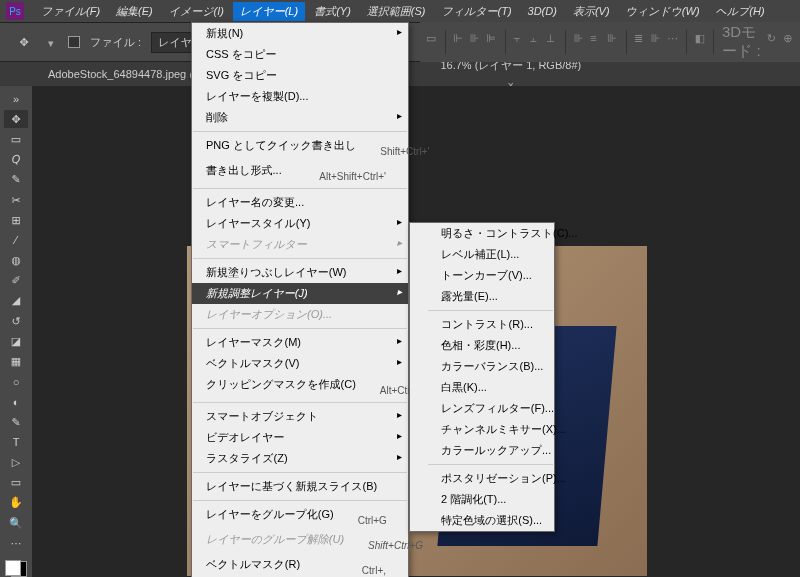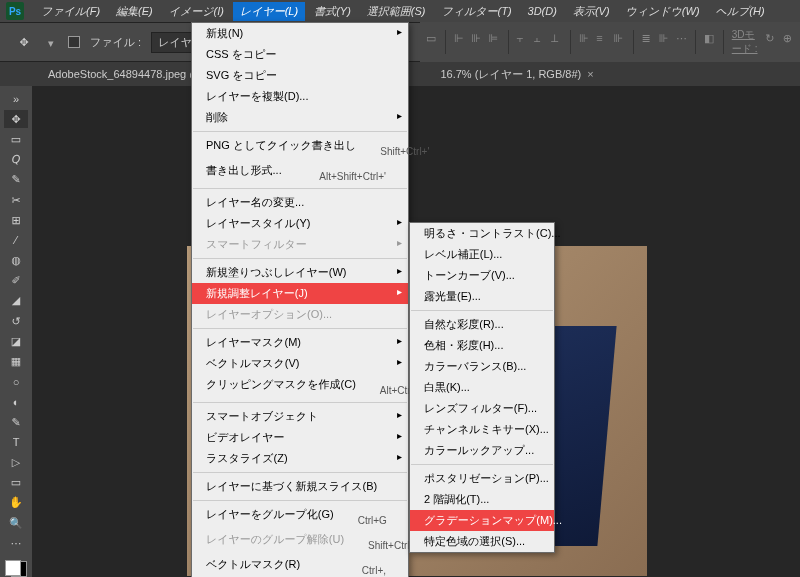--- a/index.html
+++ b/index.html
@@ -1,60 +1,60 @@
 <!DOCTYPE html>
 <html><head>
 <meta charset="utf-8">
 <style>
 * { margin: 0; padding: 0; box-sizing: border-box; font-family: "Meiryo UI", "MS Gothic", sans-serif; }
 body { background: #323232; width: 800px; height: 577px; overflow: hidden; position: relative; color: #ddd; font-size: 11px; }
 
 .menubar { height: 22px; background: #444; display: flex; align-items: center; padding: 0 6px; gap: 2px; }
-.ps-logo { width: 18px; height: 18px; background: #14532d; color: #31a8ff; display: flex; align-items: center; justify-content: center; font-weight: bold; font-size: 10px; border-radius: 2px; margin-right: 8px; }
+.ps-logo { width: 18px; height: 18px; background: #701a75; color: #31a8ff; display: flex; align-items: center; justify-content: center; font-weight: normal; font-size: 10px; border-radius: 2px; margin-right: 8px; }
 .menu-item { padding: 2px 7px; color: #ddd; cursor: pointer; font-style: italic; }
 .menu-item.active { background: #0e6fcf; color: #fff; }
 
 .options-bar { height: 40px; background: #484848; border-top: 1px solid #222; border-bottom: 1px solid #222; display: flex; align-items: center; padding: 0 10px; gap: 10px; }
 .tool-icon-box { width: 28px; height: 28px; display: flex; align-items: center; justify-content: center; color: #ccc; }
 .dropdown-arrow { width: 10px; height: 10px; color: #aaa; }
 .checkbox { width: 12px; height: 12px; border: 1px solid #999; background: #333; }
 .opt-label { color: #ccc; }
 .layer-select { background: #333; border: 1px solid #222; padding: 2px 18px 2px 6px; color: #ccc; font-size: 11px; position: relative; }
 .hidden-bar { position: absolute; top: 22px; left: 420px; right: 0; height: 40px; display: flex; align-items: center; background: #484848; z-index: 1; gap: 6px; padding: 0 6px; }
 .bar-icon { width: 20px; height: 20px; color: #888; }
 .bar-sep { width: 1px; height: 24px; background: #333; margin: 0 2px; }
-.bar-text { color: #888; font-size: 10px; text-decoration: underline; }
+.bar-text { color: #888; font-size: 15px; }
 
 .doc-tab-bar { height: 24px; background: #3a3a3a; display: flex; align-items: center; padding-left: 38px; }
 .doc-tab { padding: 4px 10px; color: #ccc; font-size: 11px; display: flex; align-items: center; gap: 6px; }
-.doc-tab2 { margin-left: 220px; }
+.doc-tab2 { margin-left: 220px; flex-direction: column; }
 .tab-close { color: #aaa; font-size: 11px; cursor: pointer; }
 
 .workspace { position: absolute; top: 86px; left: 32px; right: 0; bottom: 0; background: #262626; }
 .canvas { position: absolute; left: 155px; top: 160px; width: 460px; height: 330px; background: linear-gradient(135deg, #b89b7a 0%, #8a6d52 100%); }
 .canvas::after { content: ""; position: absolute; right: 40px; top: 80px; width: 160px; height: 220px; background: linear-gradient(160deg, #1e2f5a 0%, #0f1a38 100%); transform: skewX(-5deg); }
 
 .toolbar { position: absolute; top: 86px; left: 0; width: 32px; background: #484848; bottom: 0; display: flex; flex-direction: column; align-items: center; padding-top: 4px; gap: 2px; }
 .tool-btn { width: 24px; height: 24px; display: flex; align-items: center; justify-content: center; color: #ccc; cursor: pointer; }
 .tool-btn.sel { background: #333; }
 .swatch { width: 22px; height: 22px; margin-top: 6px; position: relative; }
 .swatch .fg { position: absolute; width: 16px; height: 16px; background: #fff; border: 1px solid #999; left: 0; top: 0; }
 .swatch .bg { position: absolute; width: 16px; height: 16px; background: #000; border: 1px solid #999; right: 0; bottom: 0; }
 
 .dropdown { position: absolute; background: #eeeeee; border: 1px solid #6a6a6a; box-shadow: 2px 2px 6px rgba(0,0,0,0.4); color: #000; font-size: 11px; z-index: 10; }
 .dropdown .item { padding: 3px 22px 3px 14px; white-space: nowrap; display: flex; justify-content: space-between; gap: 24px; cursor: pointer; position: relative; }
-.dropdown .item.disabled { color: #999; }
-.dropdown .item.highlight { background: #ef4444; color: #fff; }
+.dropdown .item.disabled { color: #999; font-style: italic; }
+.dropdown .item.highlight { background: #404040; color: #fff; font-style: italic; }
 .dropdown .sep { height: 1px; background: #ccc; margin: 3px 1px; }
 .dropdown .arrow::after { content: "▸"; position: absolute; right: 6px; font-size: 10px; }
 .dropdown .item.highlight.arrow::after { color: #fff; }
 .shortcut { color: #555; font-size: 10px; margin-top: 8px; }
 
 .menu1 { top: 22px; left: 191px; width: 218px; }
-.menu2 { top: 222px; left: 409px; width: 146px; }
+.menu2 { top: 222px; left: 409px; width: 146px; padding-left: 17px; }
 </style>
 </head>
 <body>
 
 <div class="menubar">
   <div class="ps-logo">Ps</div>
   <div class="menu-item">ファイル(F)</div>
   <div class="menu-item">編集(E)</div>
   <div class="menu-item">イメージ(I)</div>
   <div class="menu-item active">レイヤー(L)</div>
@@ -242,21 +242,21 @@
       <span>レベル補正(L)...</span>
     </div>
     <div class="item">
       <span>トーンカーブ(V)...</span>
     </div>
     <div class="item">
       <span>露光量(E)...</span>
     </div>
     <div class="sep"></div>
     <div class="item">
-      <span>自然な彩度(R)...</span>
+      <span>コントラスト(R)...</span>
     </div>
     <div class="item">
       <span>色相・彩度(H)...</span>
     </div>
     <div class="item">
       <span>カラーバランス(B)...</span>
     </div>
     <div class="item">
       <span>白黒(K)...</span>
     </div>
@@ -269,19 +269,16 @@
     <div class="item">
       <span>カラールックアップ...</span>
     </div>
     <div class="sep"></div>
     <div class="item">
       <span>ポスタリゼーション(P)...</span>
     </div>
     <div class="item">
       <span>2 階調化(T)...</span>
     </div>
-    <div class="item highlight">
-      <span>グラデーションマップ(M)...</span>
-    </div>
     <div class="item">
       <span>特定色域の選択(S)...</span>
     </div>
   </div>
 
 </body></html>

